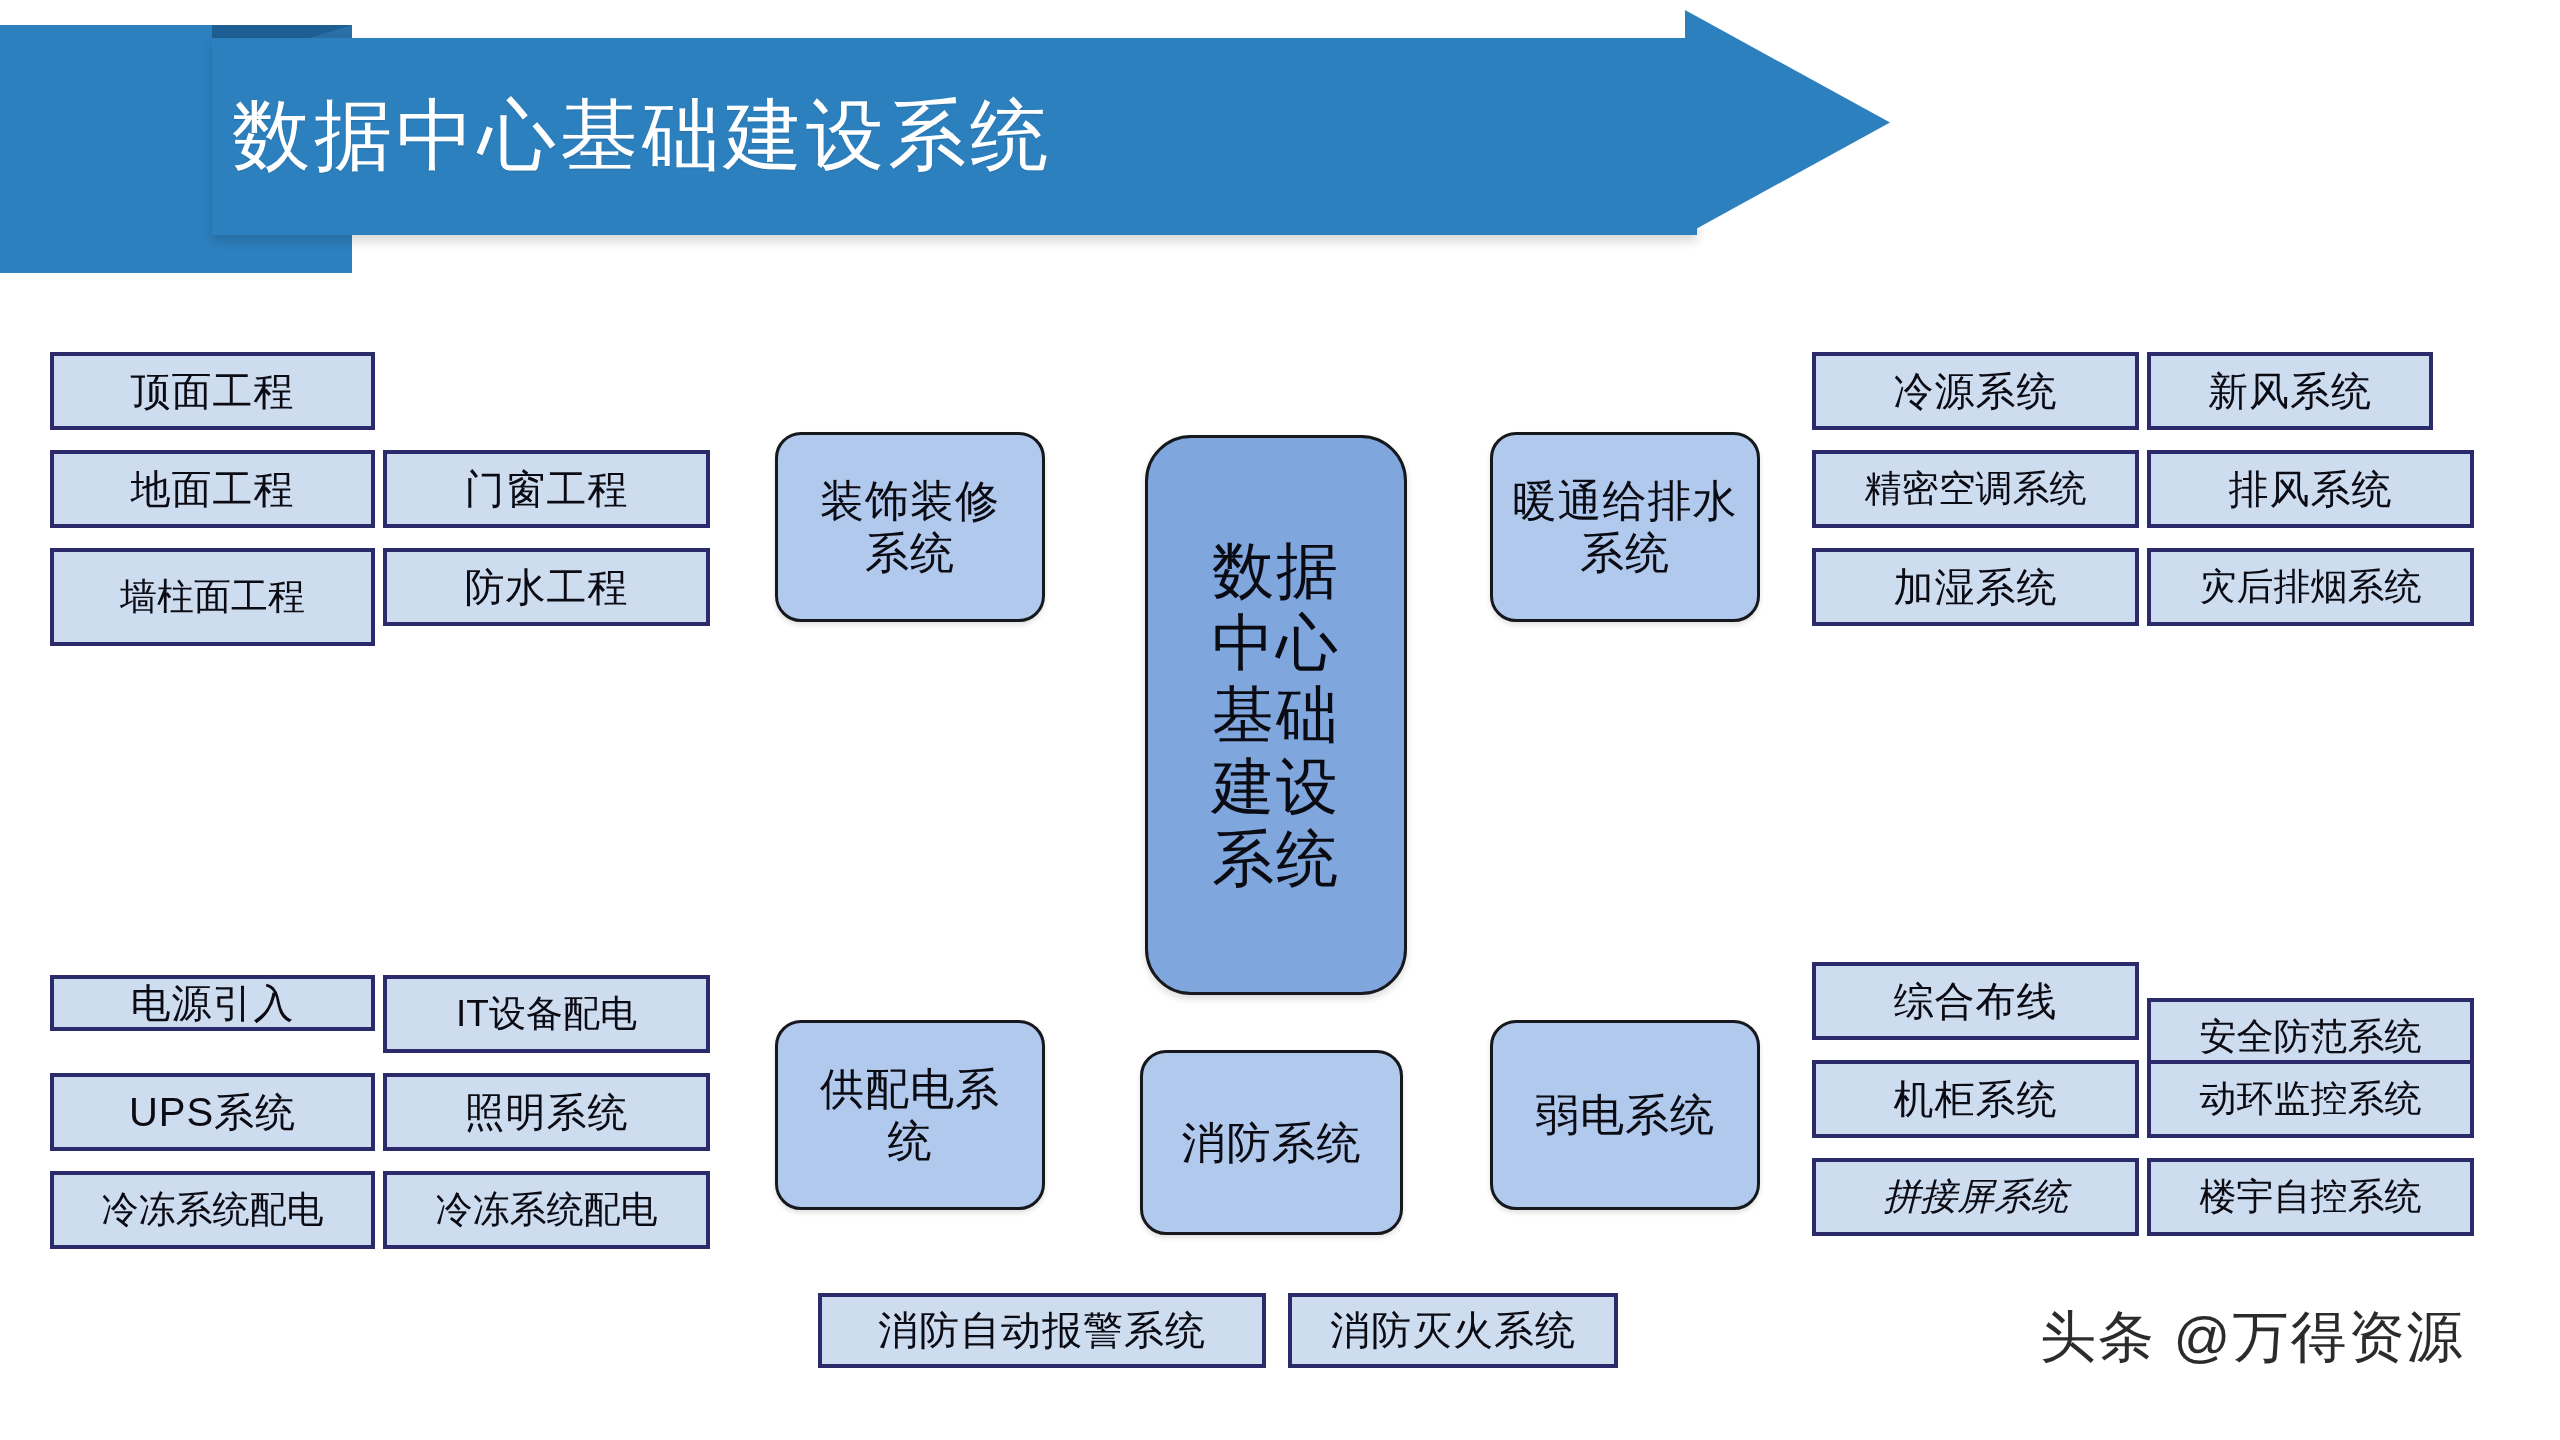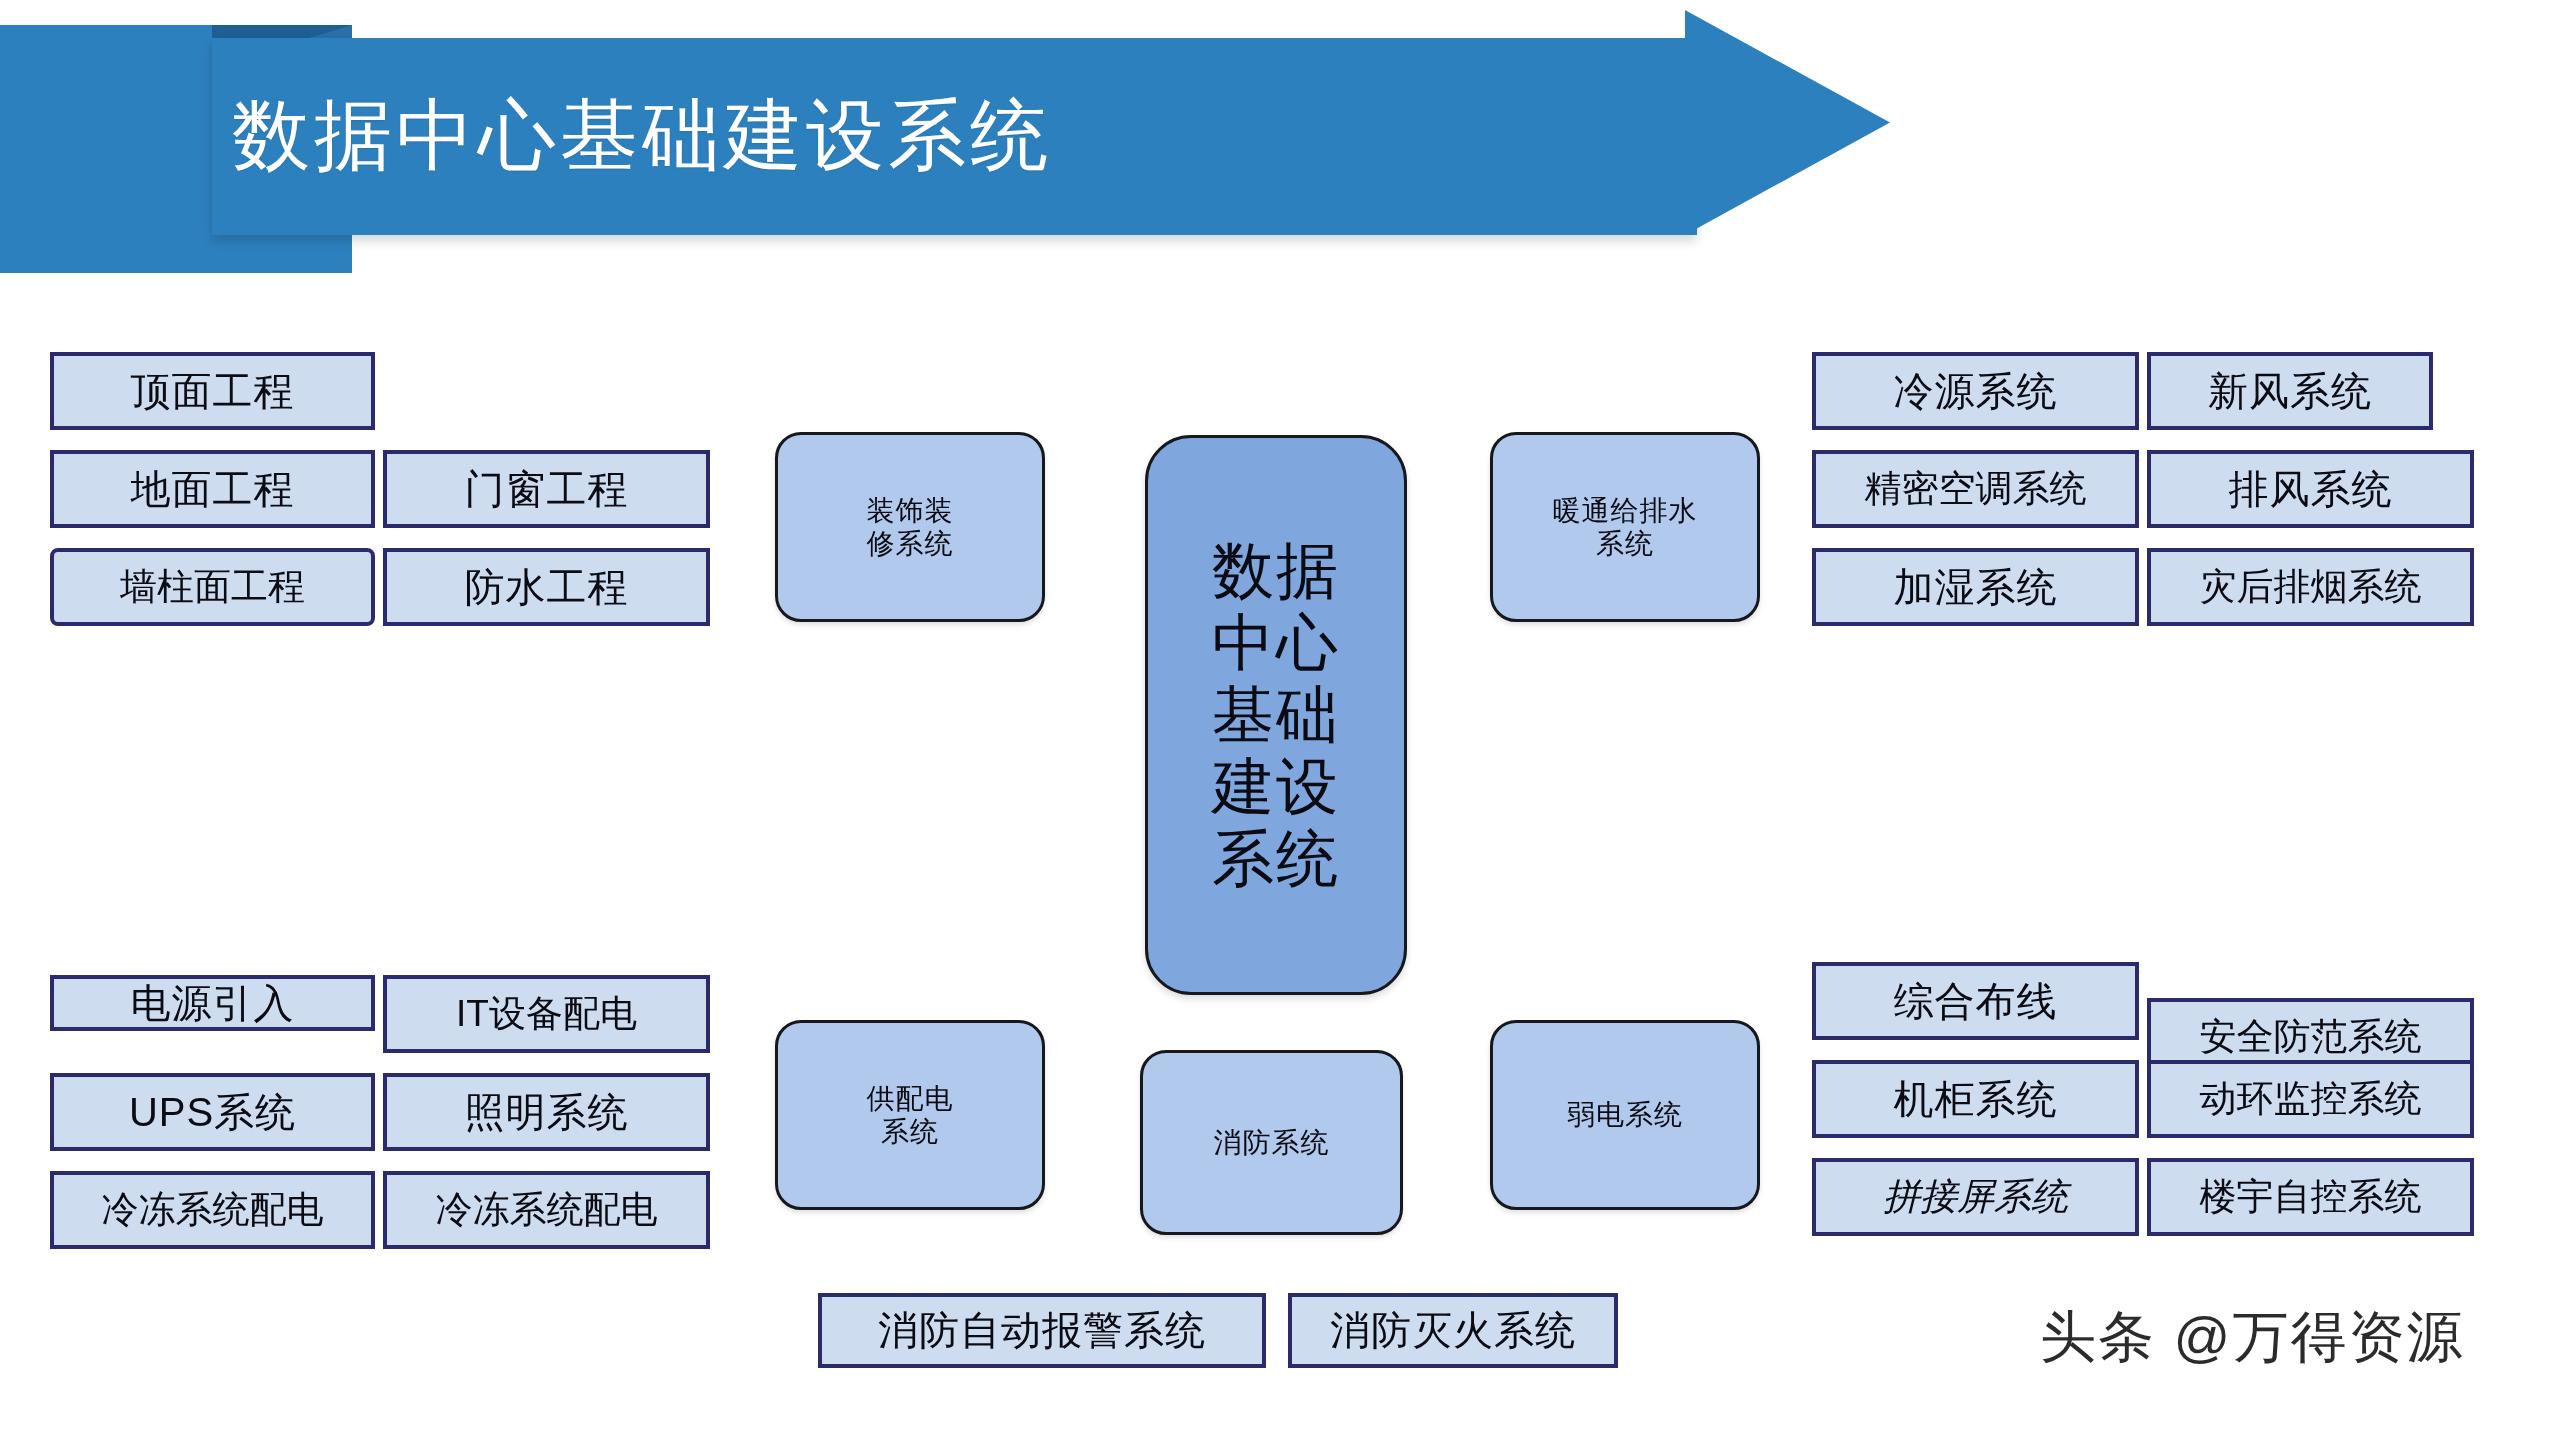--- a/index.html
+++ b/index.html
@@ -62,21 +62,21 @@
   
   .node{
     position:absolute;
     background:#b1c9ec;
     border:3px solid #16181d;
     border-radius:26px;
     box-sizing:border-box;
     display:flex;align-items:center;justify-content:center;
     text-align:center;
     color:#0b0b14;
-    font-size:28px;
+    font-size:44px;
     line-height:1.18;
     letter-spacing:1px;
     box-shadow:0 3px 5px rgba(0,0,0,.12);
   }
   .node .nlabel{display:block;padding:0 8px;}
 
   
   .hub{
     position:absolute;
     background:#7fa6dd;
@@ -113,21 +113,21 @@
     <div class="banner-body"></div>
     <div class="banner-arrow"></div>
     <div class="banner-title">数据中心基础建设系统</div>
   </div>
 
   <div class="leaf" style="left:50px;top:352px;width:325px;height:78px;">顶面工程</div>
 
   <div class="leaf" style="left:50px;top:450px;width:325px;height:78px;">地面工程</div>
   <div class="leaf" style="left:383px;top:450px;width:327px;height:78px;">门窗工程</div>
 
-  <div class="leaf narrowtext" style="left:50px;top:548px;width:325px;height:78px;border-radius:8px;">墙柱面工程</div>
+  <div class="leaf narrowtext" style="left:50px;top:548px;width:325px;height:98px;">墙柱面工程</div>
   <div class="leaf" style="left:383px;top:548px;width:327px;height:78px;">防水工程</div>
 
   <div class="node" style="left:775px;top:432px;width:270px;height:190px;">
     <span class="nlabel" style="width:4.1em;">装饰装修系统</span>
   </div>
 
   <div class="node" style="left:1490px;top:432px;width:270px;height:190px;">
     <span class="nlabel" style="width:5.2em;">暖通给排水系统</span>
   </div>
 

